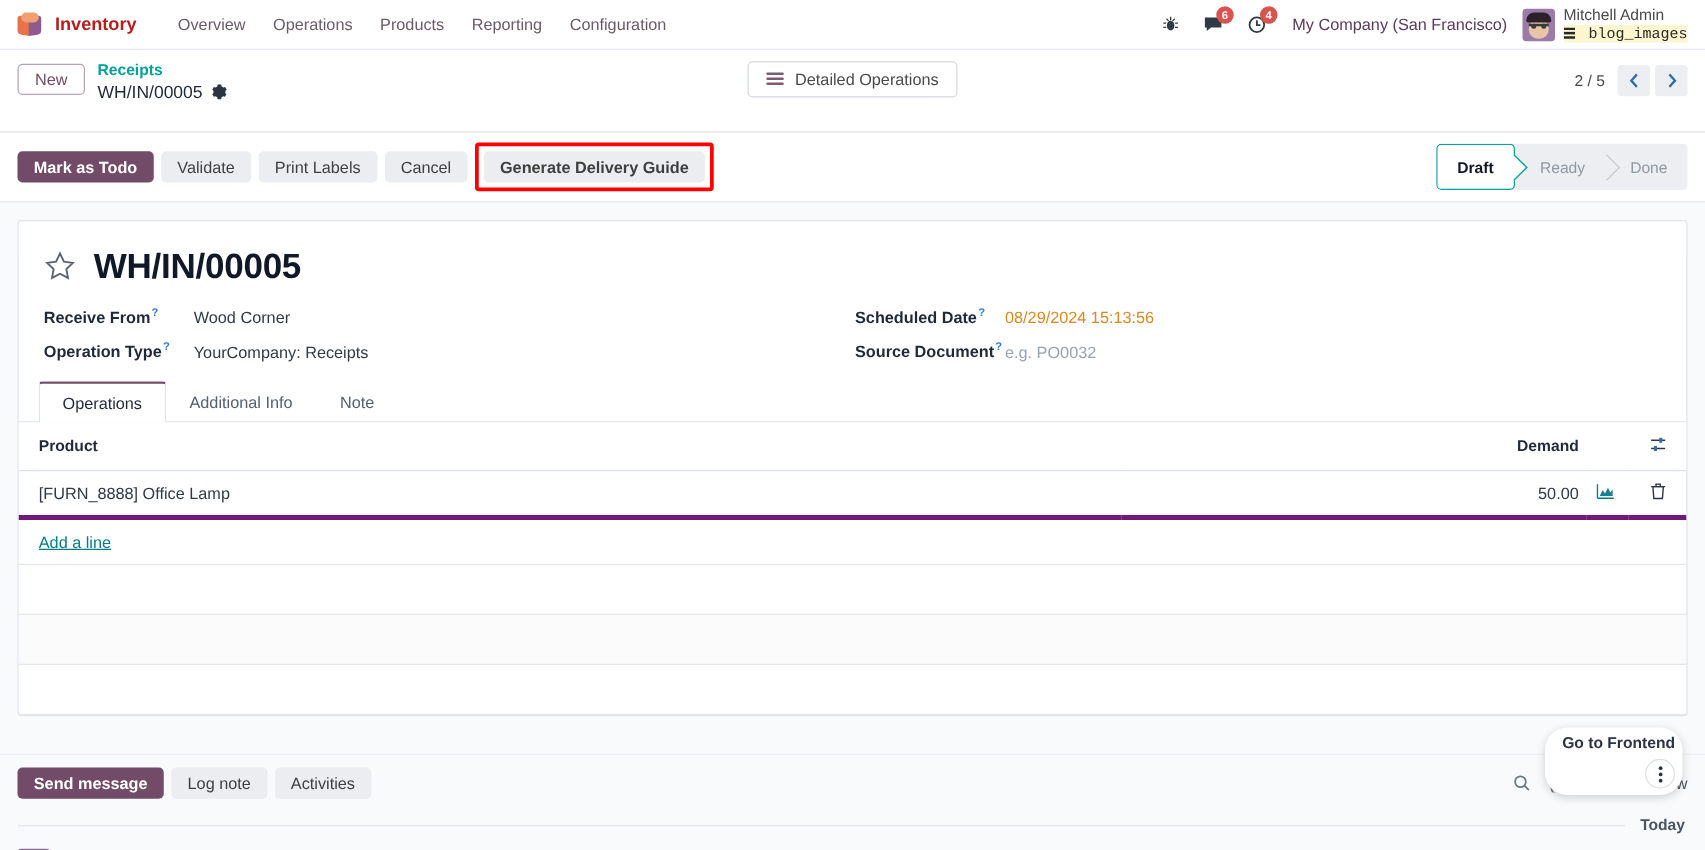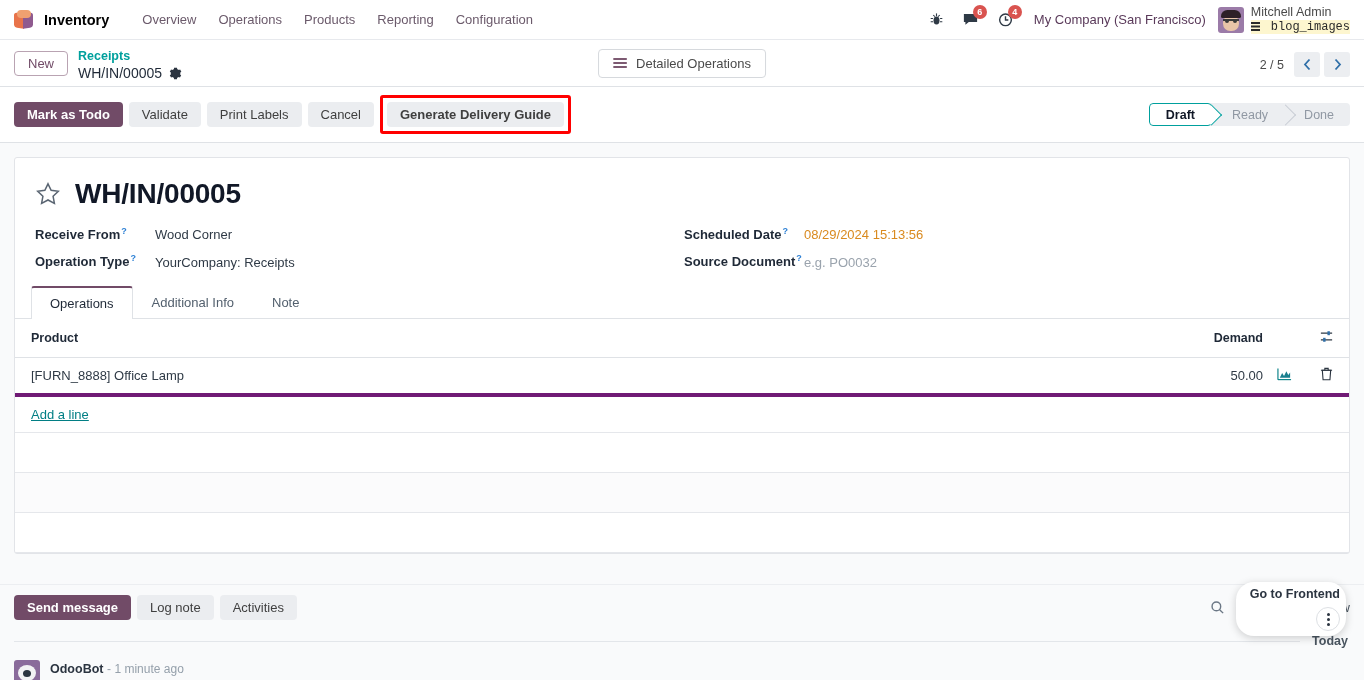--- a/index.html
+++ b/index.html
@@ -43,21 +43,21 @@
     transform: skewY(-8deg);
   }
   .brand-icon .cube-t {
     position: absolute; left: 3px; top: 0px;
     width: 14px; height: 8px;
     background: #f0a070;
     border-radius: 4px;
   }
   .app-name {
     font-size: 14.5px;
-    color: #000000;
+    color: #b91c1c;
     font-weight: 600;
     margin-right: 22px;
     white-space: nowrap;
   }
   .nav-item {
     font-size: 13px;
     color: #6b5a6b;
     padding: 6px 11px;
     white-space: nowrap;
     cursor: pointer;
@@ -125,21 +125,21 @@
     background: #fdf6cf;
     font-family: "Liberation Mono", monospace;
     display: inline-flex;
     align-items: center;
     gap: 11px;
   }
 
   
   .control-panel {
     background: #ffffff;
-    padding: 6px 14px 4px 14px;
+    padding: 6px 14px 23px 14px;
     display: flex;
     align-items: flex-start;
     border-bottom: 1px solid #dfe2e6;
     min-height: 46px;
     position: relative;
   }
   .btn-new {
     font-size: 13px;
     color: #714b67;
     background: #fff;
@@ -238,21 +238,21 @@
     padding: 4px;
     display: inline-flex;
   }
   .btn-highlight-wrap .btn { margin-left: 0; background:#ebedf0; font-weight:600; color:#3f3f3f; }
   .statusbar {
     margin-left: auto;
     display: flex;
     align-items: stretch;
     background: #eceef1;
     border-radius: 4px;
-    height: 23px;
+    height: 37px;
     overflow: hidden;
   }
   .st {
     display: flex; align-items: center;
     font-size: 12.5px;
     color: #9098a3;
     padding: 0 16px 0 20px;
     position: relative;
     cursor: pointer;
   }

